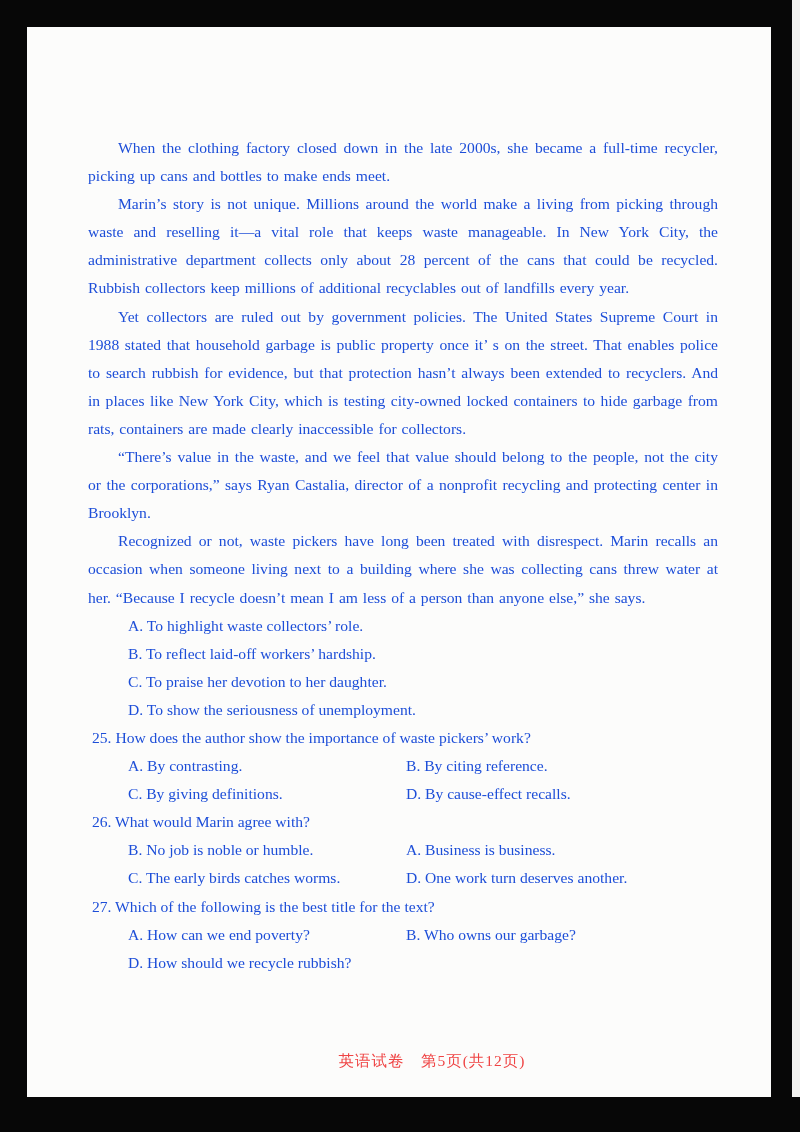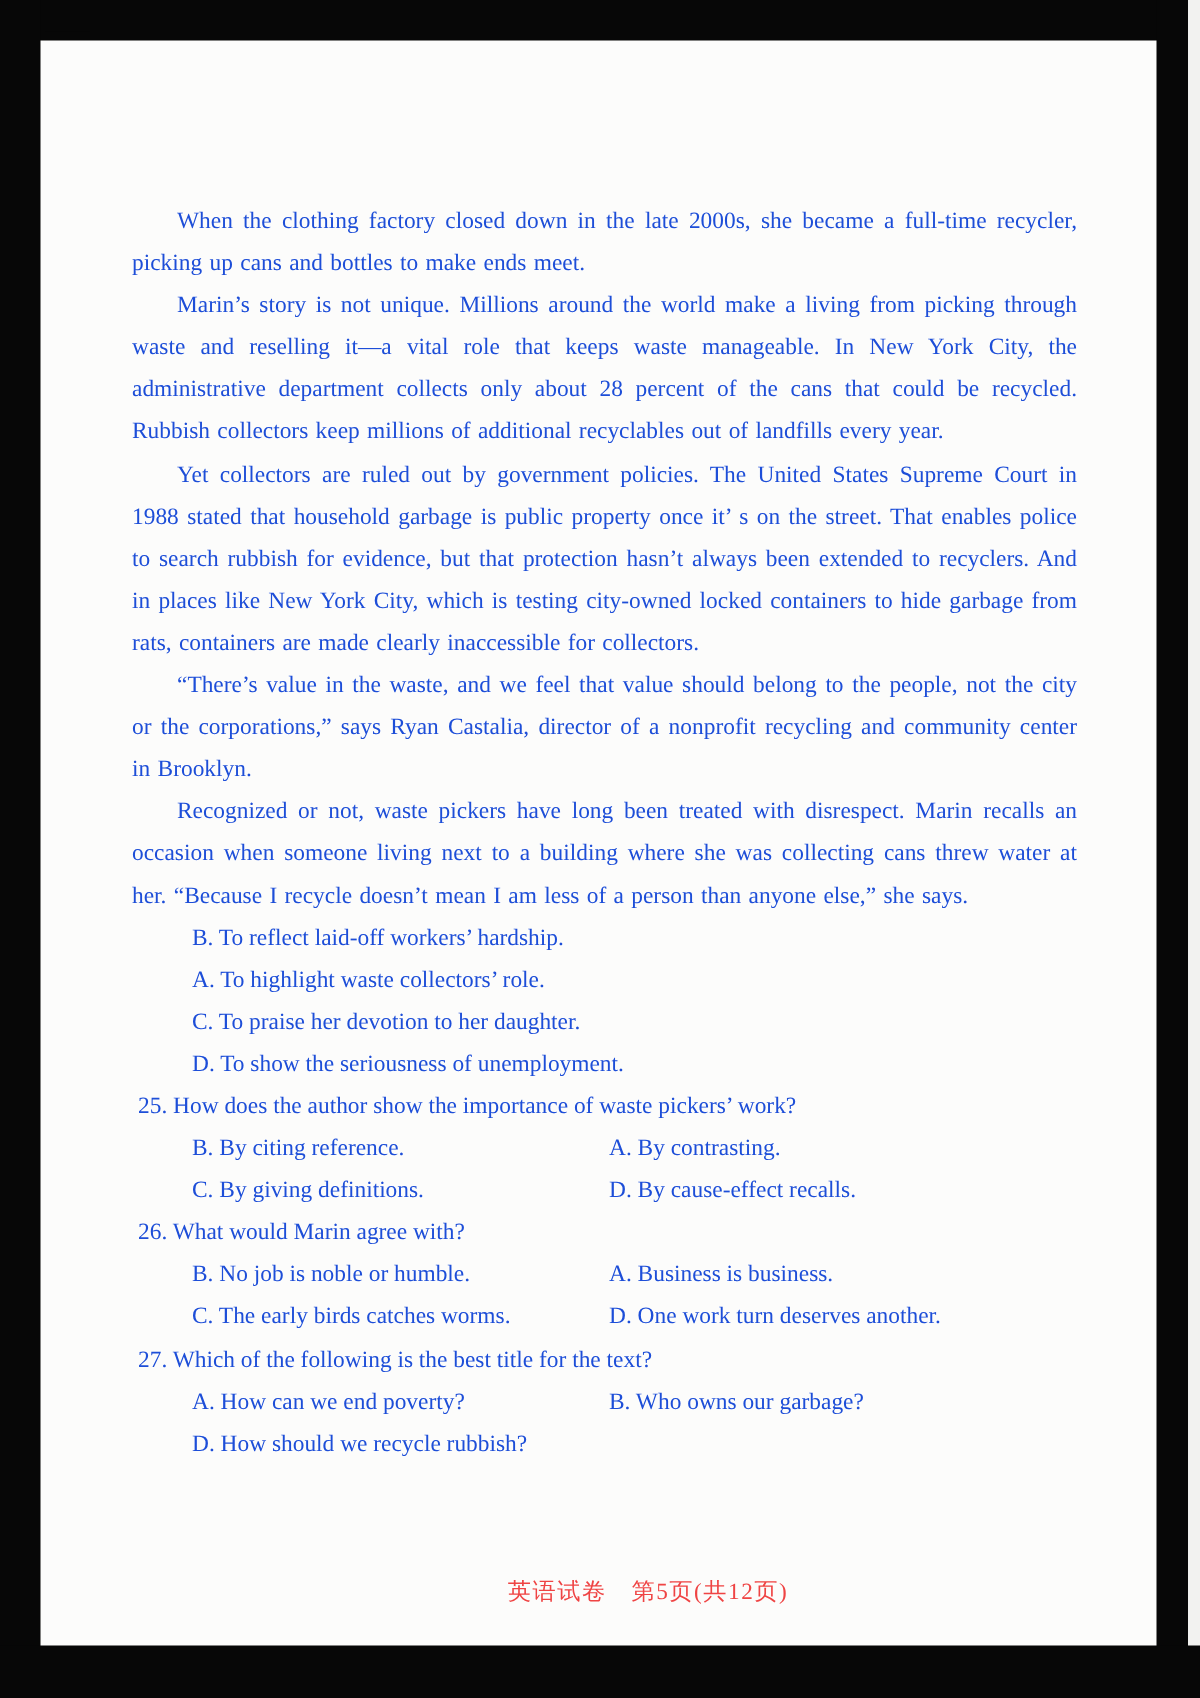--- a/index.html
+++ b/index.html
@@ -71,37 +71,37 @@
   <div class="scan-right"></div>
   <div class="scan-right-sliver"></div>
   <div class="scan-bottom"></div>
   <div class="scan-nub"></div>
 
   <div class="content">
     <div class="passage">
         <p>When the clothing factory closed down in the late 2000s, she became a full-time recycler, picking up cans and bottles to make ends meet.</p>
         <p>Marin’s story is not unique. Millions around the world make a living from picking through waste and reselling it—a vital role that keeps waste manageable. In New York City, the administrative department collects only about 28 percent of the cans that could be recycled. Rubbish collectors keep millions of additional recyclables out of landfills every year.</p>
         <p>Yet collectors are ruled out by government policies. The United States Supreme Court in 1988 stated that household garbage is public property once it’ s on the street. That enables police to search rubbish for evidence, but that protection hasn’t always been extended to recyclers. And in places like New York City, which is testing city-owned locked containers to hide garbage from rats, containers are made clearly inaccessible for collectors.</p>
-        <p>“There’s value in the waste, and we feel that value should belong to the people, not the city or the corporations,” says Ryan Castalia, director of a nonprofit recycling and community center in Brooklyn.</p>
+        <p>“There’s value in the waste, and we feel that value should belong to the people, not the city or the corporations,” says Ryan Castalia, director of a nonprofit recycling and protecting center in Brooklyn.</p>
         <p>Recognized or not, waste pickers have long been treated with disrespect. Marin recalls an occasion when someone living next to a building where she was collecting cans threw water at her. “Because I recycle doesn’t mean I am less of a person than anyone else,” she says.</p>
       </div>
     <div class="questions">
         <div class="question">
           <div class="opts single">
+            <div class="opt">A. To highlight waste collectors’ role.</div>
             <div class="opt">B. To reflect laid-off workers’ hardship.</div>
-            <div class="opt">A. To highlight waste collectors’ role.</div>
             <div class="opt">C. To praise her devotion to her daughter.</div>
             <div class="opt">D. To show the seriousness of unemployment.</div>
           </div>
         </div>
         <div class="question">
           <div class="qhead">25. How does the author show the importance of waste pickers’ work?</div>
           <div class="opts twocol">
+            <div class="opt">A. By contrasting.</div>
             <div class="opt">B. By citing reference.</div>
-            <div class="opt">A. By contrasting.</div>
             <div class="opt">C. By giving definitions.</div>
             <div class="opt">D. By cause-effect recalls.</div>
           </div>
         </div>
         <div class="question">
           <div class="qhead">26. What would Marin agree with?</div>
           <div class="opts twocol">
             <div class="opt">B. No job is noble or humble.</div>
             <div class="opt">A. Business is business.</div>
             <div class="opt">C. The early birds catches worms.</div>

